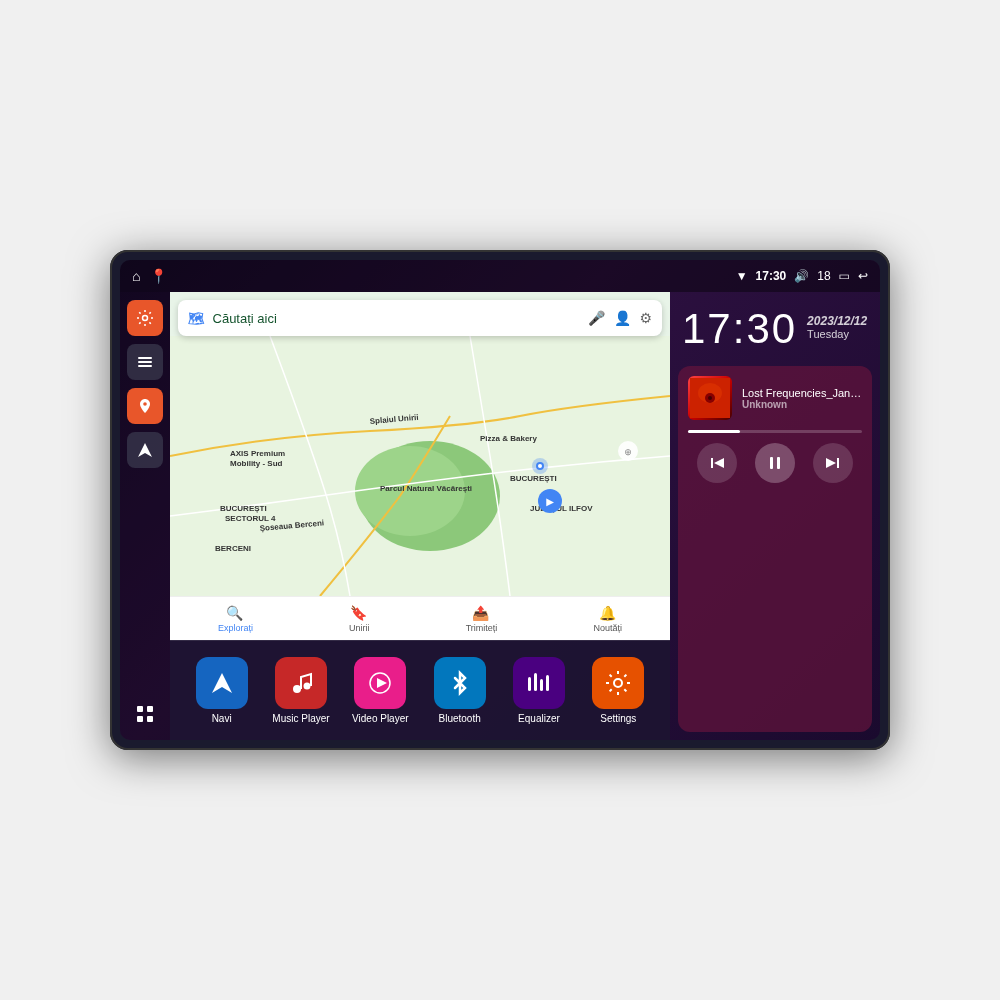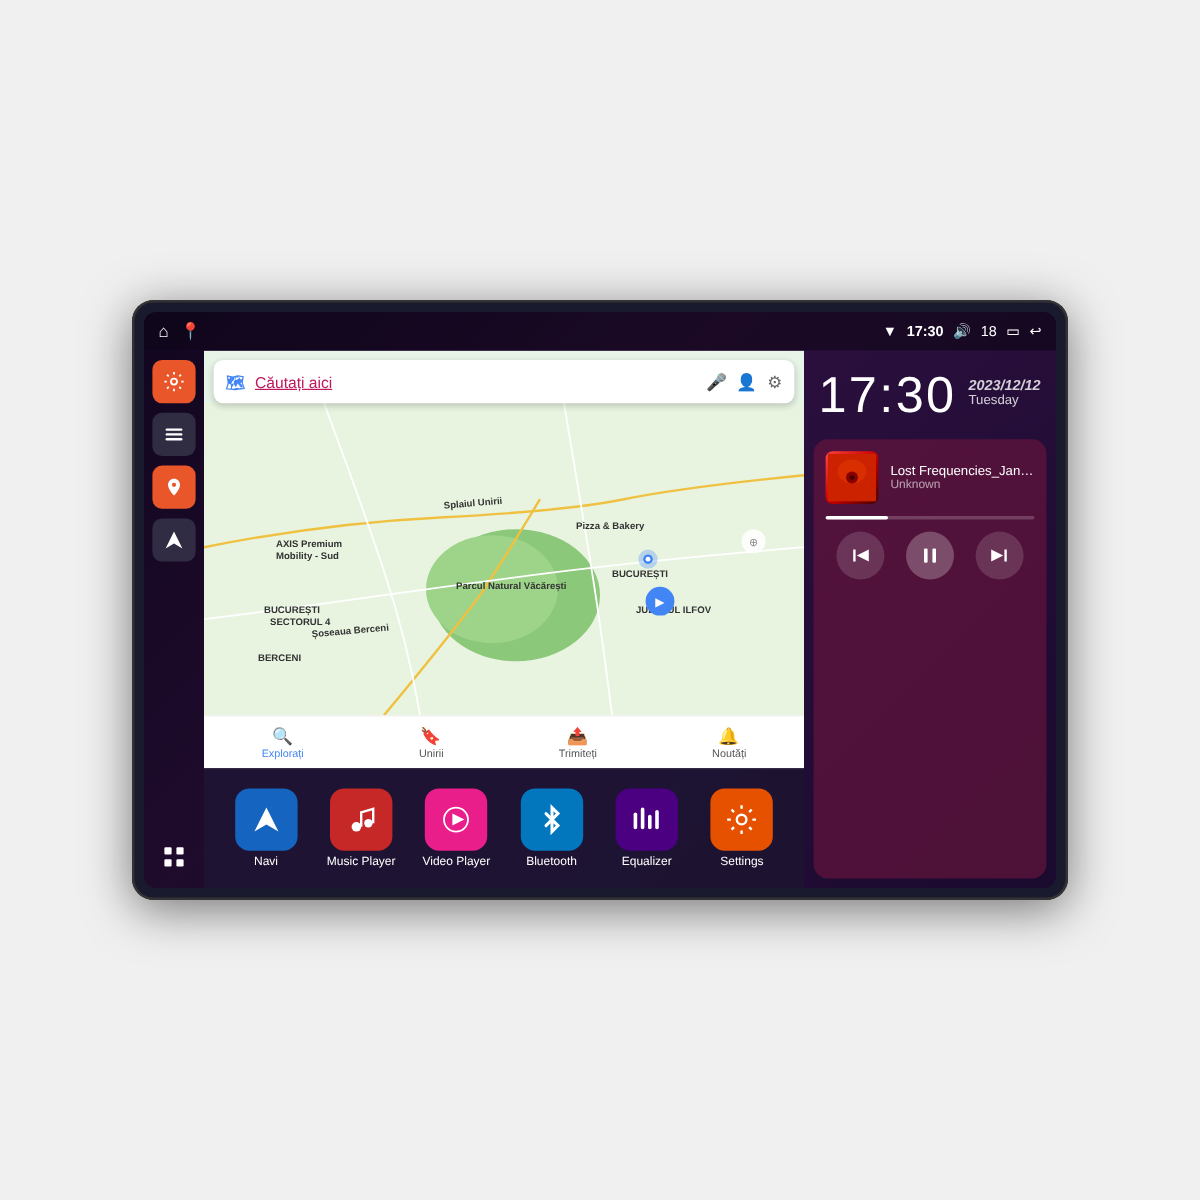--- a/index.html
+++ b/index.html
@@ -141,23 +141,22 @@
       display: flex;
       align-items: center;
       padding: 0 10px;
       gap: 8px;
       box-shadow: 0 2px 6px rgba(0,0,0,0.2);
       z-index: 10;
     }
 
     .search-text {
       flex: 1;
-      color: #be185d;
+      color: #14532d;
       font-size: 13px;
-      text-decoration: underline;
     }
 
     .map-nav-bottom {
       position: absolute;
       bottom: 0;
       left: 0;
       right: 0;
       height: 44px;
       background: white;
       display: flex;
@@ -305,20 +304,21 @@
       color: white;
       font-size: 11px;
       white-space: nowrap;
       overflow: hidden;
       text-overflow: ellipsis;
     }
 
     .music-artist {
       color: rgba(255,255,255,0.6);
       font-size: 10px;
+      font-weight: bold;
     }
 
     .music-progress {
       height: 3px;
       background: rgba(255,255,255,0.2);
       border-radius: 2px;
       margin-bottom: 10px;
     }
 
     .music-progress-fill {

